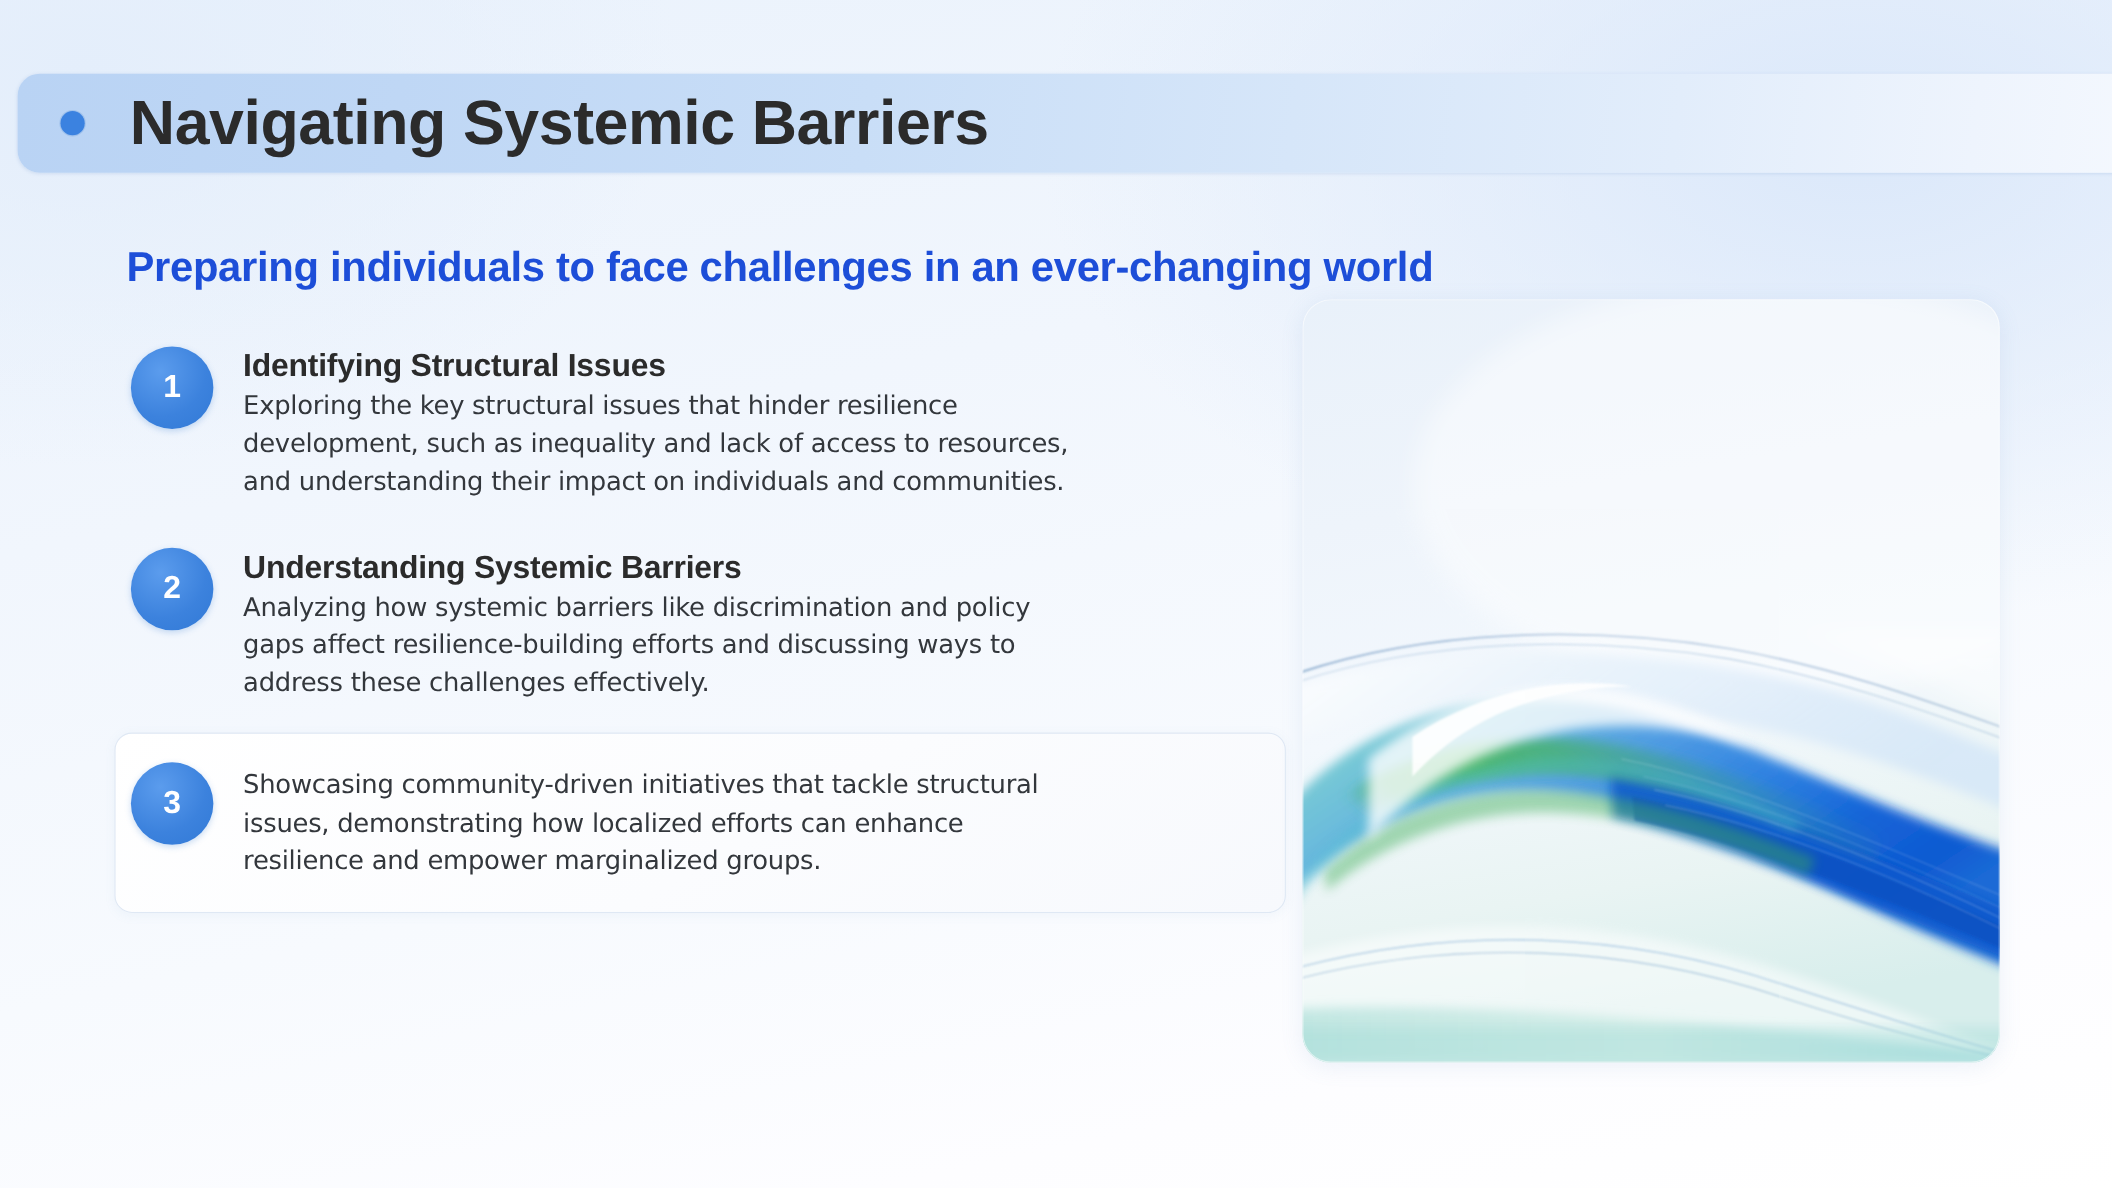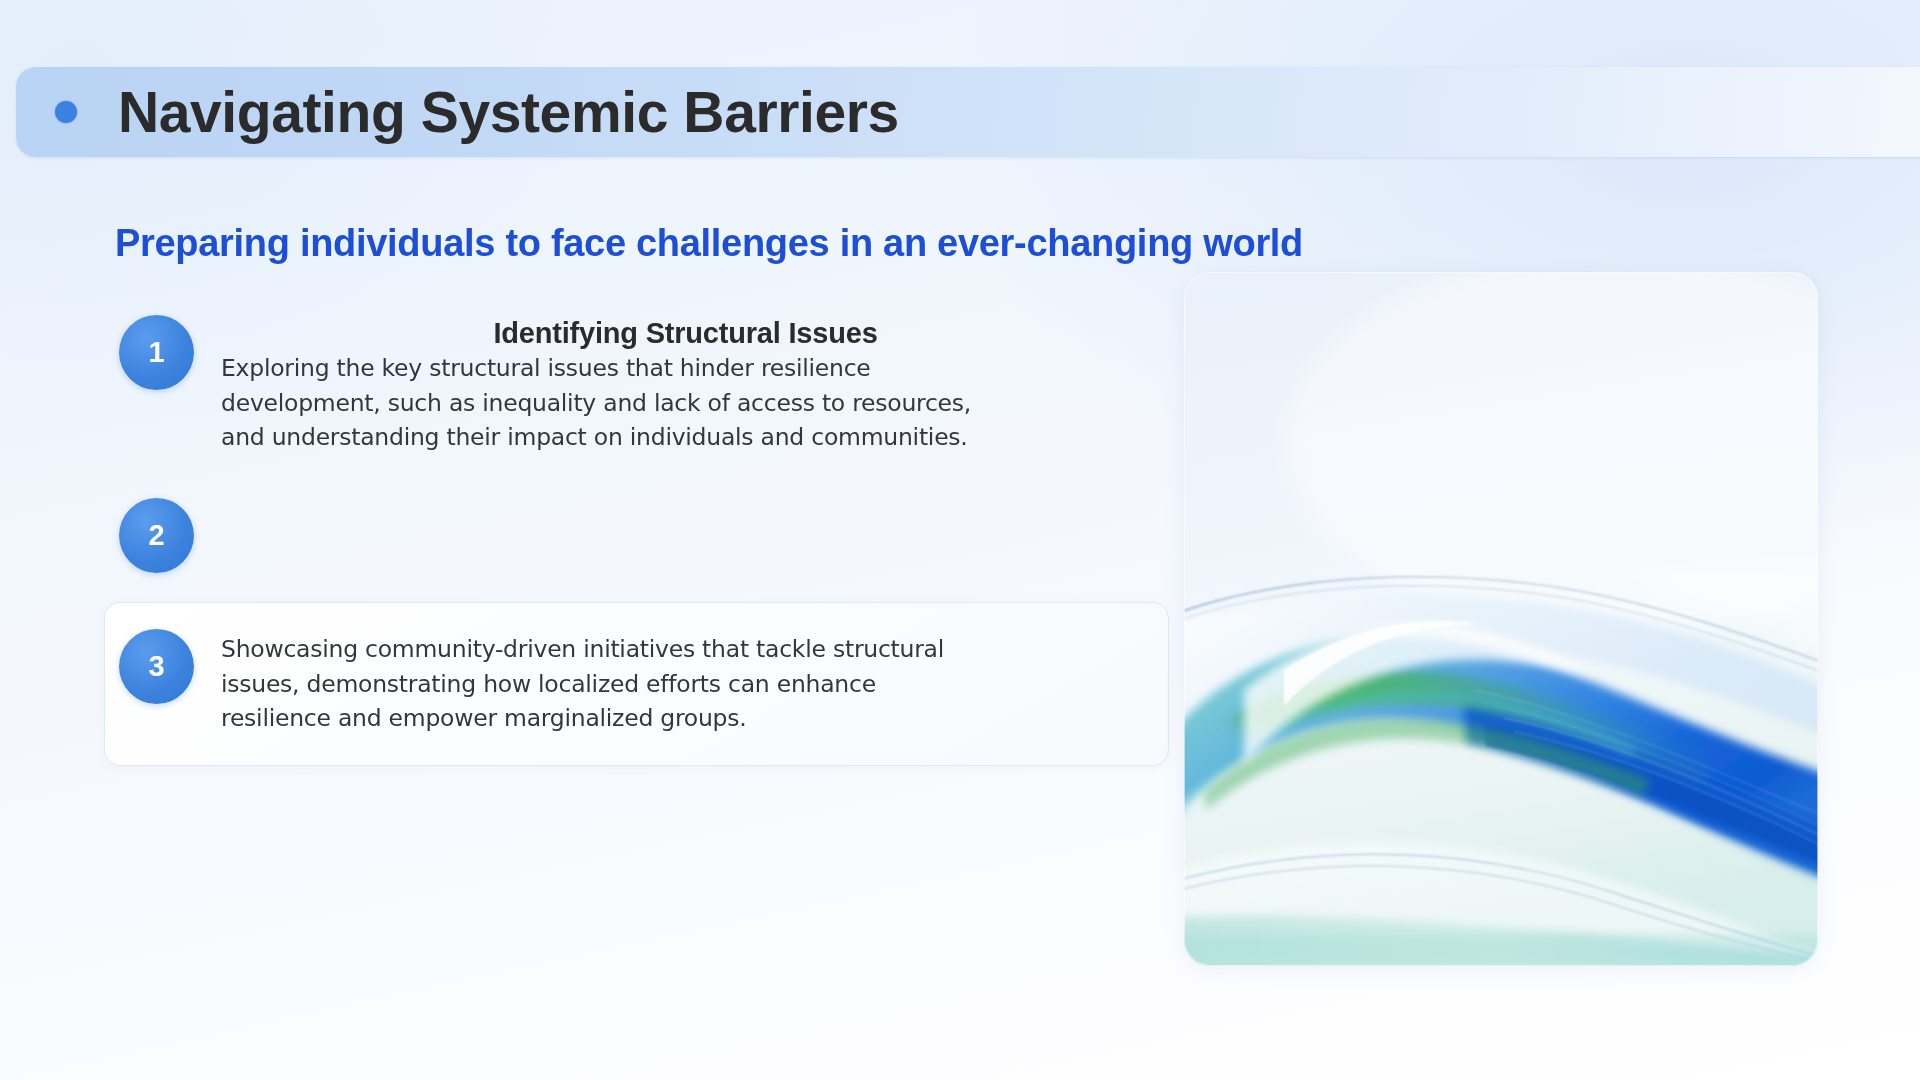--- a/index.html
+++ b/index.html
@@ -128,21 +128,20 @@
     flex: 1 1 auto;
     min-width: 0;
   }
 
   .step-title {
     font-size: 29px;
     font-weight: bold;
     color: #2b2b2b;
     line-height: 1.15;
     letter-spacing: -0.2px;
-    text-align: center;
   }
 
   .step-desc {
     margin-top: 1px;
     font-size: 23.5px;
     line-height: 1.46;
     color: #33373c;
     max-width: 755px;
     font-family: "DejaVu Sans", sans-serif;
     letter-spacing: -0.25px;
@@ -189,20 +188,22 @@
       <div class="step-badge">1</div>
       <div class="step-body">
         <div class="step-title">Identifying Structural Issues</div>
         <div class="step-desc">Exploring the key structural issues that hinder resilience development, such as inequality and lack of access to resources, and understanding their impact on individuals and communities.</div>
       </div>
     </div>
 
     <div class="step">
       <div class="step-badge">2</div>
       <div class="step-body">
+        <div class="step-title">Understanding Systemic Barriers</div>
+        <div class="step-desc">Analyzing how systemic barriers like discrimination and policy gaps affect resilience-building efforts and discussing ways to address these challenges effectively.</div>
       </div>
     </div>
 
     <div class="step highlight">
       <div class="step-badge">3</div>
       <div class="step-body">
         <div class="step-desc">Showcasing community-driven initiatives that tackle structural issues, demonstrating how localized efforts can enhance resilience and empower marginalized groups.</div>
       </div>
     </div>
 

